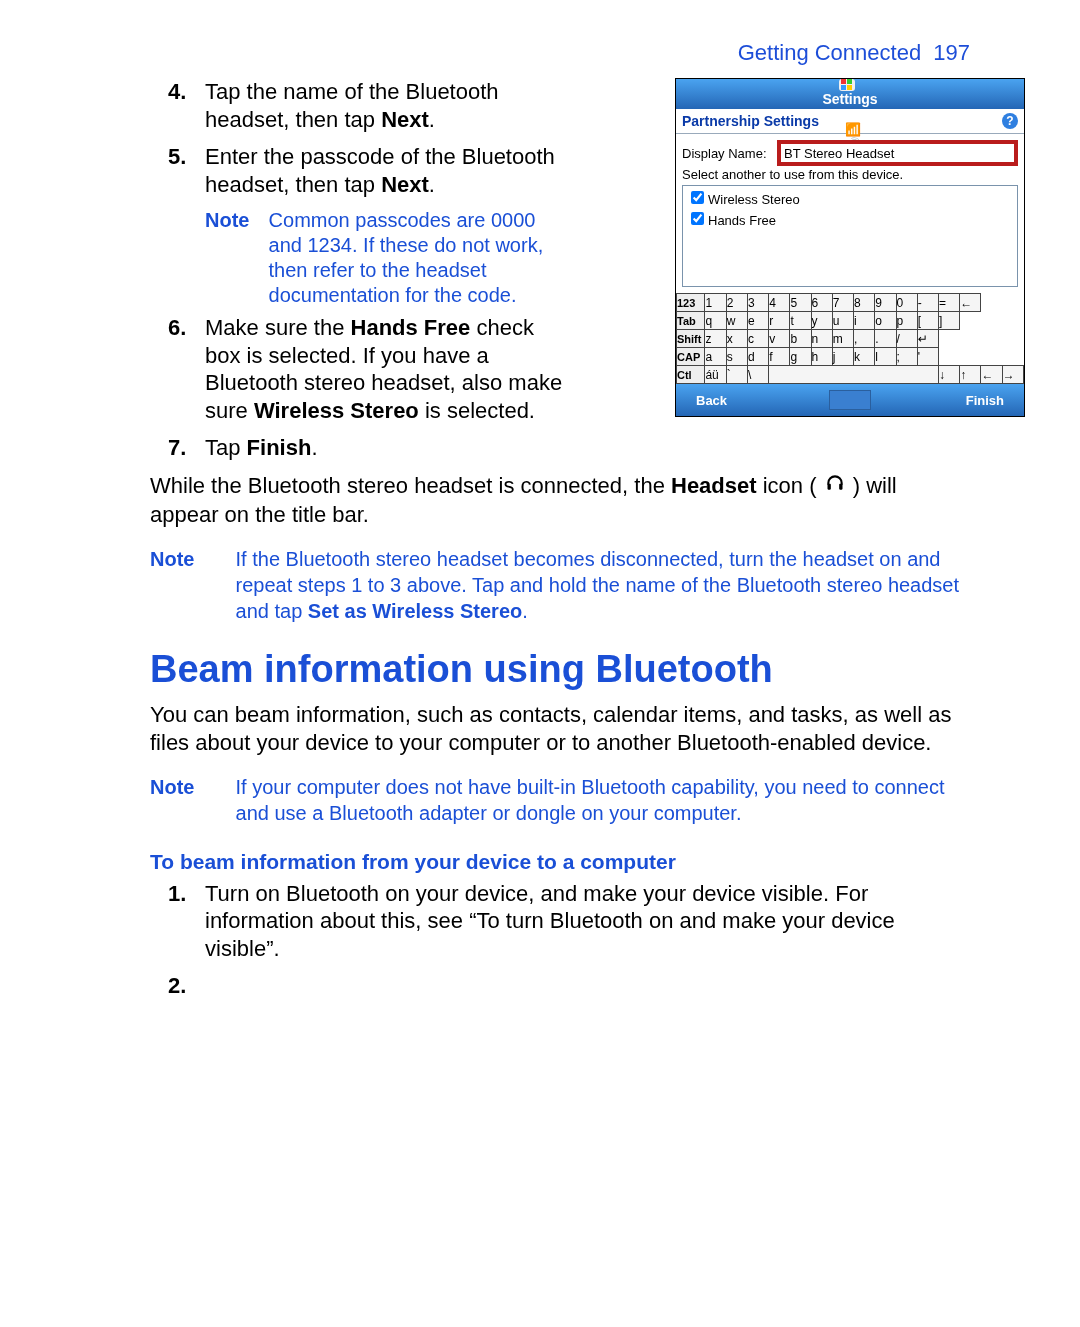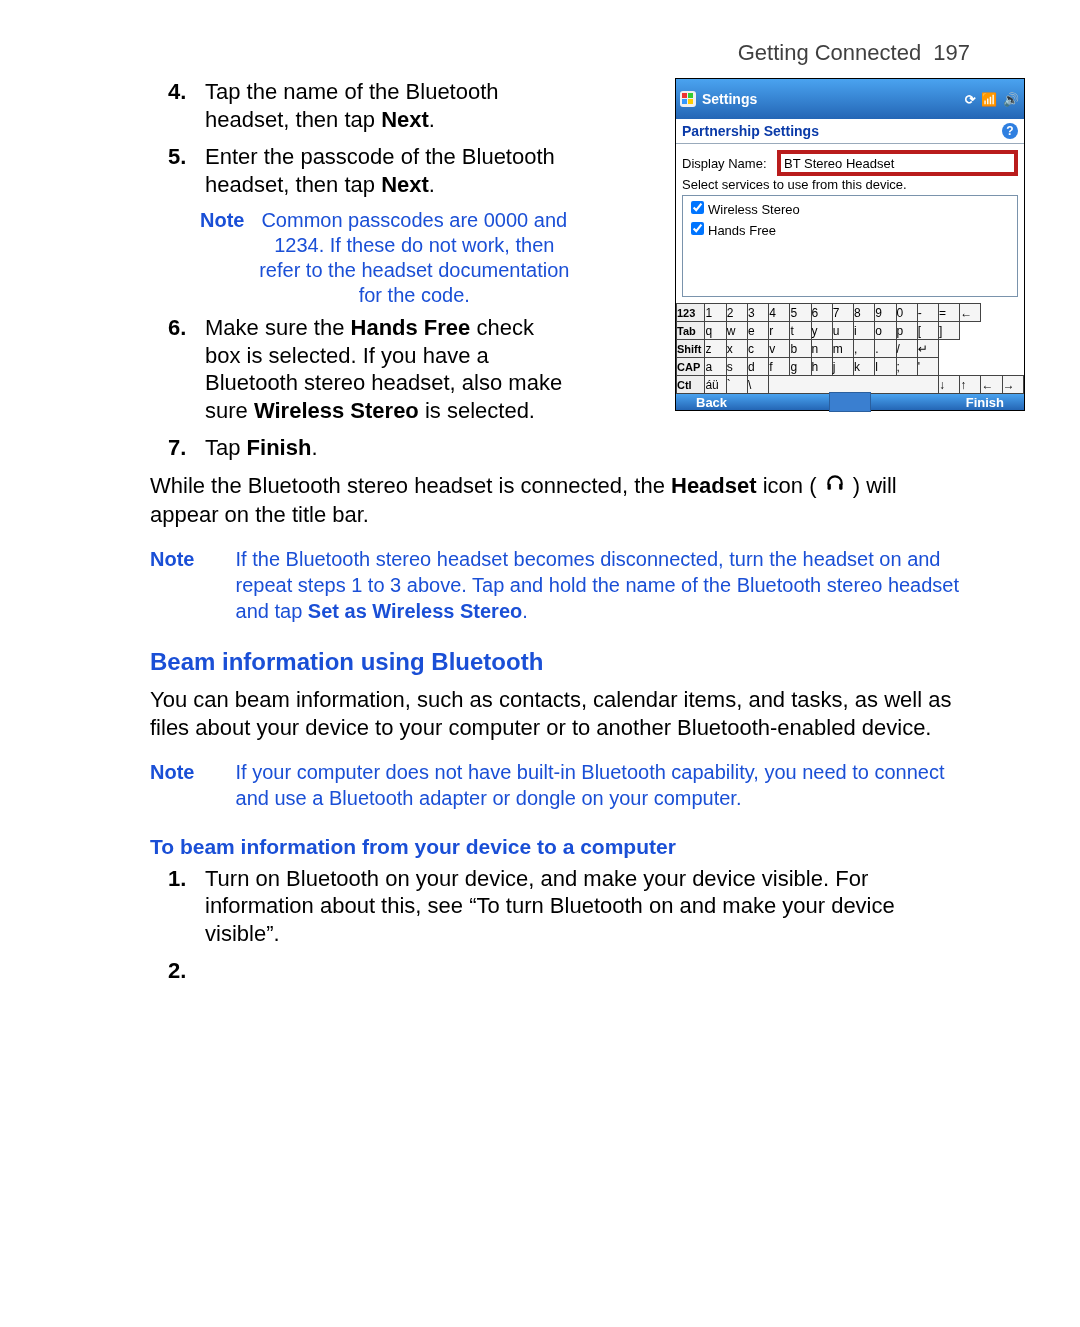--- a/index.html
+++ b/index.html
@@ -9,21 +9,21 @@
     font-family: "Segoe UI", "Myriad Pro", Arial, sans-serif;
     color: #000;
     width: 1080px;
   }
   .page {
     padding: 40px 110px 60px 150px;
   }
   .header {
     text-align: right;
     font-size: 22px;
-    color: #404040;
+    color: #1d4ed8;
     margin-bottom: 12px;
   }
   .header .pg {
     margin-left: 6px;
   }
   .two-col {
     position: relative;
   }
   .left-col {
     width: 425px;
@@ -44,25 +44,24 @@
     position: absolute;
     left: 18px;
     top: 0;
     font-weight: bold;
   }
   .full-width ol.steps > li,
   ol.full > li {
     padding-left: 55px;
   }
   .note-block {
-    margin: 6px 0 6px 40px;
+    margin: 6px 0 6px 55px;
     color: #1a4fd6;
     font-size: 20px;
     line-height: 1.25;
-    text-align: center;
   }
   .note-block .note-label {
     display: inline-block;
     font-weight: bold;
     width: 58px;
     vertical-align: top;
   }
   .note-block .note-text {
     display: inline-block;
     width: calc(100% - 70px);
@@ -85,21 +84,21 @@
     width: 80px;
     vertical-align: top;
   }
   .full-note .note-text {
     display: inline-block;
     width: calc(100% - 90px);
     vertical-align: top;
   }
   h2.section {
     color: #1a4fd6;
-    font-size: 24px;
+    font-size: 38px;
     font-weight: bold;
     margin: 24px 0 4px 0;
   }
   h3.subsection {
     color: #1a4fd6;
     font-size: 21px;
     font-weight: bold;
     margin: 24px 0 6px 0;
   }
   b { font-weight: bold; }
@@ -115,26 +114,27 @@
     top: 0;
     width: 348px;
     border: 1px solid #000;
     font-family: Tahoma, Arial, sans-serif;
     font-size: 14px;
     background: #fff;
   }
   .titlebar {
     background: linear-gradient(#4aa3f0, #2466b5);
     color: #fff;
-    height: 40px;
+    height: 30px;
     display: flex;
     align-items: center;
     padding: 0 4px;
     font-weight: bold;
     font-size: 14px;
+    flex-direction: column;
   }
   .start-flag {
     width: 16px; height: 16px; background:#f0f0f0;
     border-radius:3px; margin-right:6px;
     display:inline-flex; align-items:center; justify-content:center;
   }
   .title-spacer { flex: 1; }
   .tb-icon { margin-left: 6px; font-size: 13px; }
   .subheader {
     background: #fff;
@@ -188,21 +188,21 @@
     height: 17px;
     padding: 0;
     background: #f5f5f5;
     min-width: 18px;
     margin-left: 20px;
   }
   table.kb td.mod { font-weight: bold; background:#eee; font-size:11px; }
   .bottombar {
     background: linear-gradient(#4aa3f0,#2466b5);
     color: #fff;
-    height: 16px;
+    height: 32px;
     display: flex;
     align-items: center;
     font-weight: bold;
     font-size: 13px;
   }
   .bottombar .bb-left { flex:1; text-align:left; padding-left:20px; }
   .bottombar .bb-mid { flex:0 0 40px; text-align:center; background:#3a7fd0; height:18px; border:1px solid #2a5f9e;}
   .bottombar .bb-right { flex:1; text-align:right; padding-right:20px; }
 </style>
 </head>
@@ -248,21 +248,21 @@
       </div>
       <div class="subheader">
         <span>Partnership Settings</span>
         <span class="help">?</span>
       </div>
       <div class="form">
         <div class="form-row">
           <label>Display Name:</label>
           <input type="text" value="BT Stereo Headset" style="">
         </div>
-        <div>Select services to use from this device.</div>
+        <div>Select another to use from this device.</div>
         <div class="listbox">
           <label><input type="checkbox" checked="" style=""><span>Wireless Stereo</span></label>
           <label><input type="checkbox" checked="" style=""><span>Hands Free</span></label>
         </div>
       </div>
       <table class="kb">
         <tbody>
             <tr>
               <td class="mod" colspan="2">123</td>
               <td>1</td>

